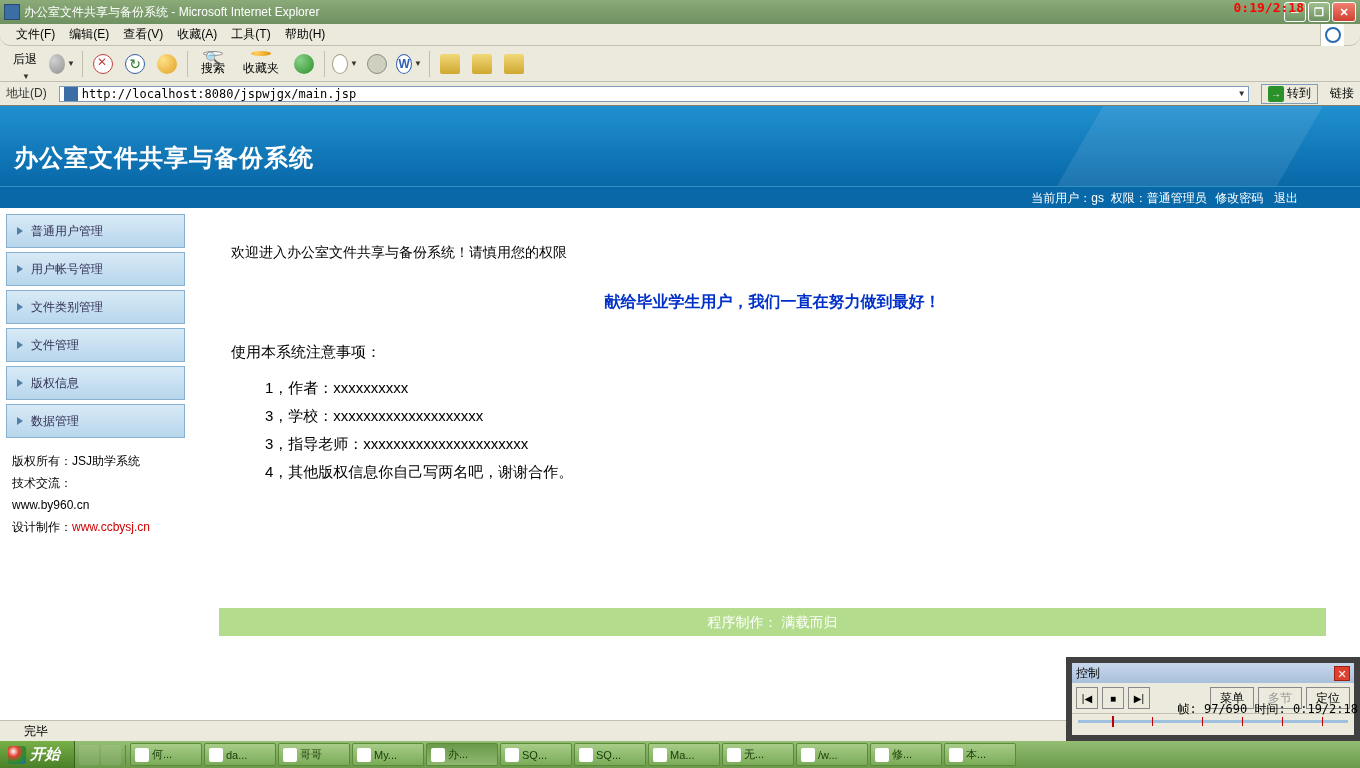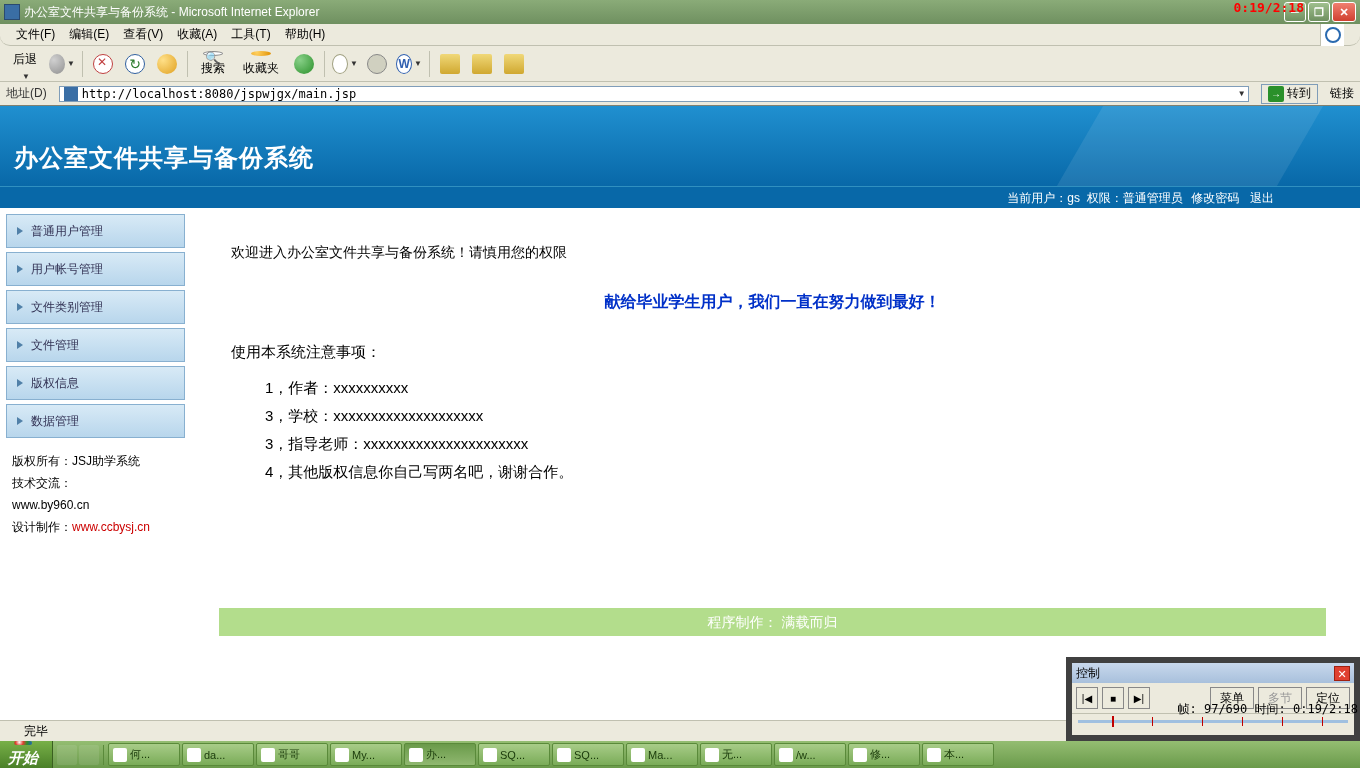--- a/index.html
+++ b/index.html
@@ -50,21 +50,21 @@
 .addrbox { flex:1; height:16px; background:#fff; border:1px solid #7f9db9; display:flex; align-items:center; padding:0 4px; font-family:"SimSun",monospace; }
 .addrbox .pieicon { width:14px; height:14px; background:#3a6ea5; margin-right:4px; }
 .gobtn { height:20px; padding:0 6px; display:flex; align-items:center; gap:3px; border:1px solid #7f9db9; background:#eceadd; }
 .gobtn .go-ico{ width:16px;height:16px;background:#2a902a;border-radius:2px;color:#fff;display:flex;align-items:center;justify-content:center;font-size:10px;}
 
 
 .viewport { position: absolute; top: 106px; left: 0; right: 0; bottom: 48px; background: #fff; overflow: hidden; }
 .app-header { height: 80px; background: linear-gradient(#2090d0,#0868a8); position: relative; overflow: hidden; }
 .app-title { color:#fff; font-size: 24px; font-weight: bold; position:absolute; left:14px; bottom:12px; letter-spacing:1px; }
 .app-header:after { content:""; position:absolute; right:60px; top:-40px; width:220px; height:160px; background: rgba(255,255,255,0.09); transform: skewX(-30deg); }
-.user-bar { height: 22px; background: #0868a8; border-top: 1px solid #3090c0; color:#fff; text-align:right; padding-right: 84px; line-height:22px; }
+.user-bar { height: 22px; background: #0868a8; border-top: 1px solid #3090c0; color:#fff; text-align:right; padding-right: 60px; line-height:22px; }
 .user-bar a { color:#fff; text-decoration:none; margin:0 2px; }
 
 .app-body { display:flex; position:absolute; top:102px; left:0; right:0; bottom:0; background:#fff; }
 .sidebar { width: 185px; padding: 6px 0 0 6px; }
 .navitem { height: 34px; background: linear-gradient(#d8eaf6,#b8d6ec); border:1px solid #88b0d0; margin-bottom: 4px; display:flex; align-items:center; padding-left:10px; color:#335; gap:8px; cursor:pointer; }
 .navitem .arr { width:0; height:0; border-left:6px solid #5080a8; border-top:4px solid transparent; border-bottom:4px solid transparent; }
 .copyright-box { padding: 8px 6px; line-height: 22px; font-size:12px; }
 .copyright-box .red { color:#cc0000; }
 
 .main { flex:1; padding: 20px 26px 0 26px; position:relative; }
@@ -89,21 +89,21 @@
 .ctrl-body button { width:44px; height:22px; background:#eceadd; border:1px solid #888; font-size:12px; font-family:inherit; }
 .ctrl-body .pb { width:22px; height:22px; border:1px solid #888; background:#eceadd; display:flex; align-items:center; justify-content:center; font-size:10px; }
 .timeline { height:22px; border-top:1px solid #c0c0b0; position:relative; background:#eceadd; }
 .timeline .bar { position:absolute; top:6px; left:6px; right:6px; height:3px; background:#a0c0e0; }
 .timeline .cursor { position:absolute; top:2px; left:40px; width:2px; height:11px; background:#c00000; }
 .timeline .tick { position:absolute; top:3px; width:1px; height:9px; background:#c00000; }
 .frameinfo { position:absolute; right:2px; bottom:50px; font-family:"SimSun",monospace; font-size:12px; }
 
 
 .taskbar { position:absolute; bottom:0; left:0; right:0; height:27px; background:linear-gradient(#94bd72,#6a9a4a); display:flex; align-items:center; }
-.startbtn { height:27px; padding:0 14px 0 8px; background:linear-gradient(#78b048,#4a8028); color:#fff; font-style:italic; font-weight:bold; font-size:15px; display:flex; align-items:center; gap:4px; border-right:1px solid #3a6020;flex-direction:column; }
+.startbtn { height:27px; padding:0 14px 0 8px; background:linear-gradient(#78b048,#4a8028); color:#fff; font-style:italic; font-weight:bold; font-size:15px; display:flex; align-items:center; gap:4px; border-right:1px solid #3a6020; }
 .startbtn .orb { width:18px; height:18px; background:radial-gradient(circle at 30% 30%,#fff,#e04030 30%,#2a902a 60%,#2060c0); border-radius:3px; }
 .ql { display:flex; gap:2px; padding:0 4px; border-right:1px solid #5a8a3a; }
 .ql .q { width:20px; height:20px; background:rgba(255,255,255,0.1); border-radius:2px; }
 .tasks { flex:1; display:flex; gap:2px; padding:0 4px; overflow:hidden; }
 .task { flex:1; max-width:72px; height:23px; background:linear-gradient(#a8cc88,#7aac58); border:1px solid #5a8a3a; border-radius:2px; display:flex; align-items:center; padding:0 4px; gap:3px; font-size:11px; color:#1a3a0a; overflow:hidden; white-space:nowrap; }
 .task.active { background:linear-gradient(#6a9a4a,#90b870); }
 .task .ti { width:14px; height:14px; background:#fff; border-radius:2px; flex-shrink:0; }
 </style>
 </head>
 <body>

